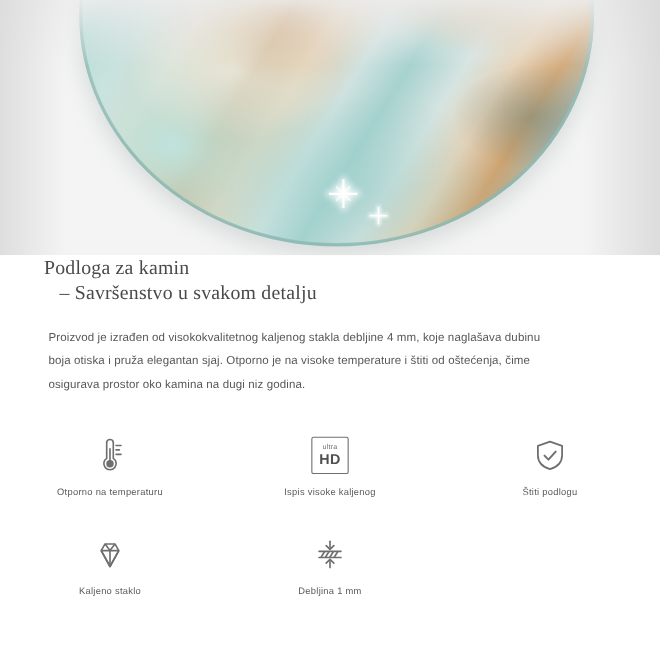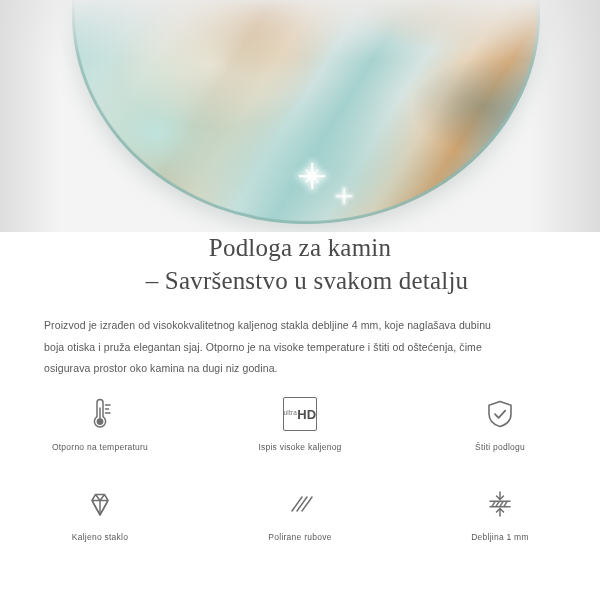--- a/index.html
+++ b/index.html
@@ -128,28 +128,27 @@
   .sparkle .d2 { width: 18px; height: 1.2px; transform: translate(-50%,-50%) rotate(-45deg); }
 
   
   .content {
     position: absolute;
     left: 0; top: 232px;
     width: 600px;
   }
   .headline {
     margin: 0;
-    padding: 0 24px;
+    padding: 0 40px;
     font-family: "Liberation Serif", serif;
     font-weight: 400;
-    font-size: 25px;
+    font-size: 18px;
     line-height: 1.30;
     color: #4a4a4a;
     letter-spacing: 0.2px;
-    text-align: center;
   }
   .headline .l2 { display: block; margin-left: 14px; }
   .body-copy {
     margin: 18px 0 0 0;
     padding: 0 40px 0 44px;
     width: 540px;
     font-size: 10.5px;
     line-height: 2.05;
     color: #58585a;
     letter-spacing: 0.1px;
@@ -183,21 +182,21 @@
     font-size: 8.5px;
     color: #5a5a5c;
     letter-spacing: 0.25px;
     text-align: center;
   }
   .ultrahd {
     width: 34px; height: 34px;
     border: 1.6px solid #6f6f70;
     border-radius: 2px;
     display: flex;
-    flex-direction: row;
+    flex-direction: column;
     align-items: center;
     justify-content: center;
     line-height: 1;
   }
   .ultrahd .u {
     font-size: 6.5px;
     color: #6f6f70;
     letter-spacing: 0.2px;
     margin-bottom: 1px;
   }
@@ -287,32 +286,20 @@
             <path d="M12 16.5l3.5-6h9l3.5 6"></path>
             <path d="M15.5 10.5L20 16.5l4.5-6"></path>
             <path d="M20 16.5L20 31"></path>
             <path d="M12 16.5L20 31 28 16.5"></path>
           </g>
         </svg>
       </div>
       <div class="feature-label">Kaljeno staklo</div>
     </div>
 
-    <div class="feature">
-      <div class="feature-icon">
-        <svg width="40" height="40" viewBox="0 0 40 40" aria-hidden="true">
-          <g stroke="#6f6f70" stroke-width="1.5" stroke-linecap="round">
-            <line x1="12" y1="27" x2="22" y2="13"></line>
-            <line x1="17" y1="27" x2="27" y2="13"></line>
-            <line x1="22" y1="27" x2="32" y2="13"></line>
-          </g>
-        </svg>
-      </div>
-      <div class="feature-label">Polirane rubove</div>
-    </div>
 
     <div class="feature">
       <div class="feature-icon">
         <svg width="40" height="40" viewBox="0 0 40 40" aria-hidden="true">
           <g stroke="#6f6f70" stroke-width="1.5" stroke-linecap="round" fill="none">
             <line x1="20" y1="8" x2="20" y2="15"></line>
             <path d="M16.5 12l3.5 3.5 3.5-3.5"></path>
             <line x1="20" y1="32" x2="20" y2="25"></line>
             <path d="M16.5 28l3.5-3.5 3.5 3.5"></path>
             <line x1="10" y1="17.2" x2="30" y2="17.2"></line>

